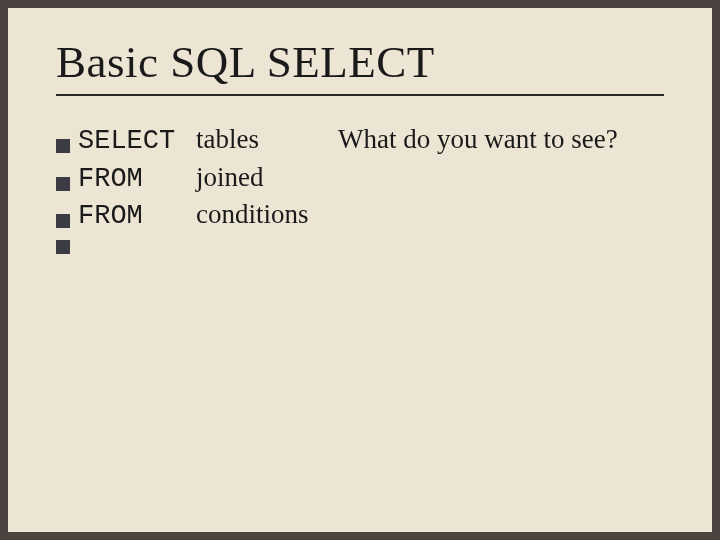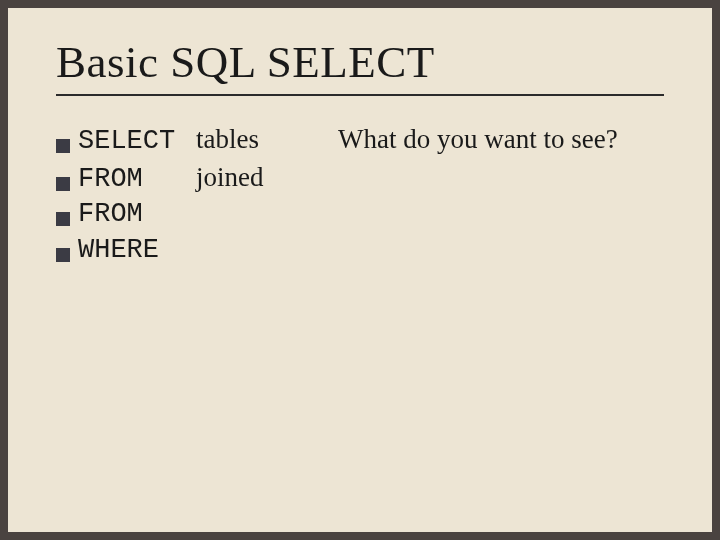--- a/index.html
+++ b/index.html
@@ -90,22 +90,22 @@
 
       <div class="row">
         <span class="bullet"></span>
         <span class="col-key">FROM</span>
         <span class="col-arg">joined</span>
       </div>
 
       <div class="row">
         <span class="bullet"></span>
         <span class="col-key">FROM</span>
+        <span class="col-arg">conditions</span>
       </div>
 
       <div class="row">
         <span class="bullet"></span>
-        <span class="col-key">WHERE</span>
       </div>
 
     </div>
   </div>
 </div>
 
 </body></html>

